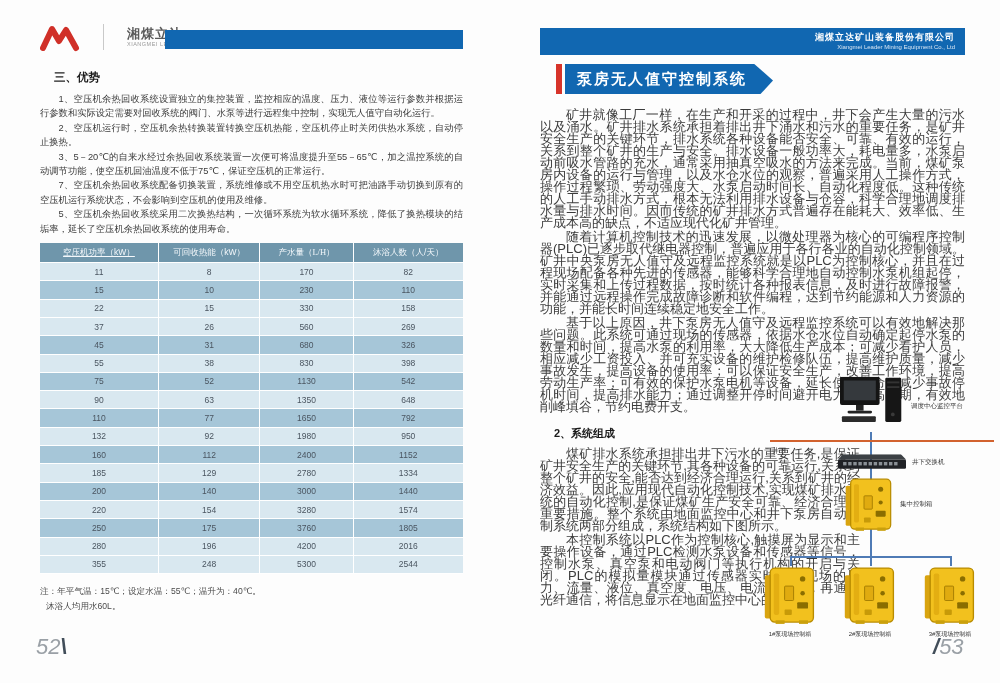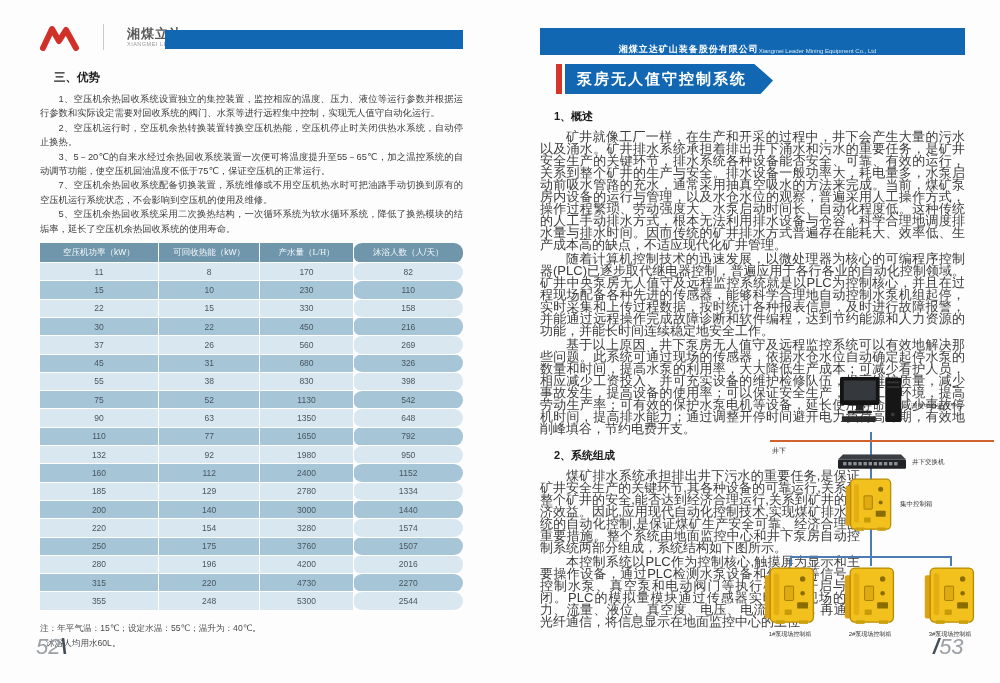--- a/index.html
+++ b/index.html
@@ -5,35 +5,35 @@
   html,body{margin:0;padding:0;background:#ffffff;font-family:"Liberation Sans","DejaVu Sans",sans-serif;}
   #canvas{position:relative;width:1000px;height:683px;background:#fdfdfd;overflow:hidden;}
 
   
   .logo-block{position:absolute;left:40px;top:22px;display:flex;align-items:center;gap:23px;}
   .logo-divider{width:1px;height:26px;background:#c9c9c9;}
   .logo-text-cn{font-size:13px;font-weight:bold;color:#5a5a5a;letter-spacing:1px;line-height:14px;}
   .logo-text-en{font-size:5.5px;color:#999;letter-spacing:.5px;}
   .bar-left{position:absolute;left:165px;top:30px;width:298px;height:19px;background:#1167b1;}
   .bar-right{position:absolute;left:540px;top:28px;width:425px;height:27px;background:#1167b1;
-             display:flex;flex-direction:row;justify-content:center;align-items:flex-end;padding-right:10px;box-sizing:border-box;}
+             display:flex;flex-direction:column;justify-content:center;align-items:flex-end;padding-right:10px;box-sizing:border-box;}
   .bar-right .cn{color:#fff;font-size:9px;font-weight:bold;letter-spacing:1px;line-height:11px;}
   .bar-right .en{color:#d8e6f3;font-size:6px;line-height:8px;}
 
   
   .left-content{position:absolute;left:40px;top:70px;width:423px;color:#3b3b3b;}
   .sec-heading{font-size:11.5px;font-weight:bold;color:#1a1a1a;margin:0 0 7px 14px;}
   .para{font-size:9.3px;line-height:14.4px;text-align:justify;text-indent:2em;margin:0;color:#3b3b3b;}
 
   table.recovery{border-collapse:collapse;width:100%;margin-top:7px;font-size:8.5px;}
   table.recovery th{background:#6f96ab;color:#f4f8fb;font-weight:normal;height:17px;border-right:1px solid #fff;border-bottom:1px solid #fff;}
   table.recovery td{background:#d9e8f0;color:#4a5560;text-align:center;height:15.3px;border-right:1px solid #fff;border-bottom:1px solid #fff;}
   table.recovery tr.alt td{background:#a6c6d8;}
-  table.recovery th:last-child,table.recovery td:last-child{border-right:none;border-radius:9px;}
-  .col1{width:28%;} .col2{width:24%;} .col3{width:22%;font-family:Liberation Serif, serif;} .col4{width:26%;}
+  table.recovery th:last-child,table.recovery td:last-child{border-right:none;}
+  .col1{width:28%;text-decoration:underline;} .col2{width:24%;} .col3{width:22%;font-family:Liberation Serif, serif;} .col4{width:26%;}
   .notes{margin-top:10px;font-size:8.6px;line-height:15px;color:#4a4a4a;}
   .notes .n2{padding-left:6px;}
 
   
   .right-content{position:absolute;left:540px;top:64px;width:425px;}
   .title-banner{display:flex;height:30px;margin-bottom:15px;padding-left:16px;}
   .title-banner .red{width:6px;background:#d7342a;margin-right:3px;}
   .title-banner .blue{background:#1167b1;color:#fff;font-size:15px;font-weight:bold;letter-spacing:2px;
        line-height:30px;padding:0 26px 0 12px;clip-path:polygon(0 0,91% 0,100% 55%,94% 100%,0 100%);}
   .sub-heading{font-size:11px;font-weight:bold;color:#1a1a1a;margin:0 0 7px 14px;}
@@ -150,26 +150,20 @@
             <td>10</td>
             <td>230</td>
             <td>110</td>
           </tr>
           <tr>
             <td>22</td>
             <td>15</td>
             <td>330</td>
             <td>158</td>
           </tr>
-          <tr class="alt">
-            <td>30</td>
-            <td>22</td>
-            <td>450</td>
-            <td>216</td>
-          </tr>
           <tr>
             <td>37</td>
             <td>26</td>
             <td>560</td>
             <td>269</td>
           </tr>
           <tr class="alt">
             <td>45</td>
             <td>31</td>
             <td>680</td>
@@ -226,33 +220,27 @@
           <tr>
             <td>220</td>
             <td>154</td>
             <td>3280</td>
             <td>1574</td>
           </tr>
           <tr class="alt">
             <td>250</td>
             <td>175</td>
             <td>3760</td>
-            <td>1507</td>
+            <td>1805</td>
           </tr>
           <tr>
             <td>280</td>
             <td>196</td>
             <td>4200</td>
             <td>2016</td>
-          </tr>
-          <tr class="alt">
-            <td>315</td>
-            <td>220</td>
-            <td>4730</td>
-            <td>2270</td>
           </tr>
           <tr>
             <td>355</td>
             <td>248</td>
             <td>5300</td>
             <td>2544</td>
           </tr>
         </tbody>
     </table>
 
@@ -261,21 +249,20 @@
       <div class="n2">沐浴人均用水60L。</div>
     </div>
   </div>
 
   <div class="right-content">
     <div class="title-banner">
       <div class="red"></div>
       <div class="blue">泵房无人值守控制系统</div>
     </div>
 
-    <h4 class="sub-heading">1、概述</h4>
     <p class="rpara">矿井就像工厂一样，在生产和开采的过程中，井下会产生大量的污水以及涌水。矿井排水系统承担着排出井下涌水和污水的重要任务，是矿井安全生产的关键环节，排水系统各种设备能否安全、可靠、有效的运行，关系到整个矿井的生产与安全。排水设备一般功率大，耗电量多，水泵启动前吸水管路的充水，通常采用抽真空吸水的方法来完成。当前，煤矿泵房内设备的运行与管理，以及水仓水位的观察，普遍采用人工操作方式，操作过程繁琐、劳动强度大、水泵启动时间长、自动化程度低。这种传统的人工手动排水方式，根本无法利用排水设备与仓容，科学合理地调度排水量与排水时间。因而传统的矿井排水方式普遍存在能耗大、效率低、生产成本高的缺点，不适应现代化矿井管理。</p>
     <p class="rpara">随着计算机控制技术的迅速发展，以微处理器为核心的可编程序控制器(PLC)已逐步取代继电器控制，普遍应用于各行各业的自动化控制领域。矿井中央泵房无人值守及远程监控系统就是以PLC为控制核心，并且在过程现场配备各种先进的传感器，能够科学合理地自动控制水泵机组起停，实时采集和上传过程数据，按时统计各种报表信息，及时进行故障报警，并能通过远程操作完成故障诊断和软件编程，达到节约能源和人力资源的功能，并能长时间连续稳定地安全工作。</p>
     <p class="rpara">基于以上原因，井下泵房无人值守及远程监控系统可以有效地解决那些问题。此系统可通过现场的传感器，依据水仓水位自动确定起停水泵的数量和时间，提高水泵的利用率，大大降低生产成本；可减少看护人员，相应减少工资投入、并可充实设备的维护检修队伍，提高维护质量，减少事故发生，提高设备的使用率；可以保证安全生产，改善工作环境，提高劳动生产率；可有效的保护水泵电机等设备，延长使用寿命，减少事故停机时间，提高排水能力；通过调整开停时间避开电力负荷高峰期，有效地削峰填谷，节约电费开支。</p>
 
     <h4 class="sub-heading mt">2、系统组成</h4>
     <p class="rpara narrow">煤矿排水系统承担排出井下污水的重要任务,是保证矿井安全生产的关键环节,其各种设备的可靠运行,关系到整个矿井的安全,能否达到经济合理运行,关系到矿井的经济效益。因此,应用现代自动化控制技术,实现煤矿排水系统的自动化控制,是保证煤矿生产安全可靠、经济合理的重要措施。整个系统由地面监控中心和井下泵房自动控制系统两部分组成，系统结构如下图所示。</p>
     <p class="rpara narrow">本控制系统以PLC作为控制核心,触摸屏为显示和主要操作设备，通过PLC检测水泵设备和传感器等信号，控制水泵、真空泵和电动阀门等执行机构的开启与关闭。PLC的模拟量模块通过传感器实时采集现场的压力、流量、液位、真空度、电压、电流等信号，再通过光纤通信，将信息显示在地面监控中心的上位</p>
   </div>
 
   <div class="diagram">

